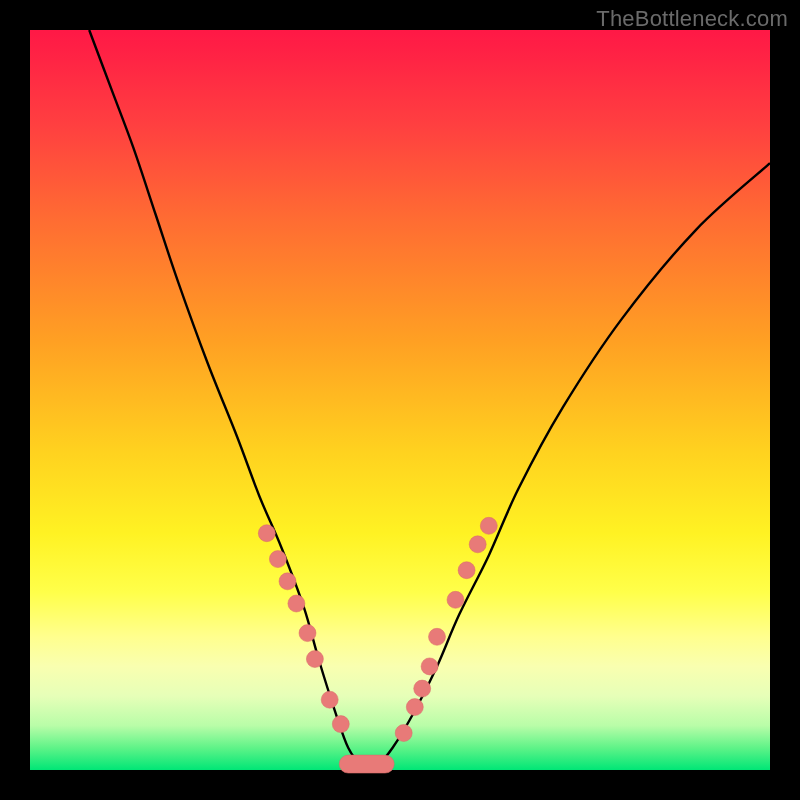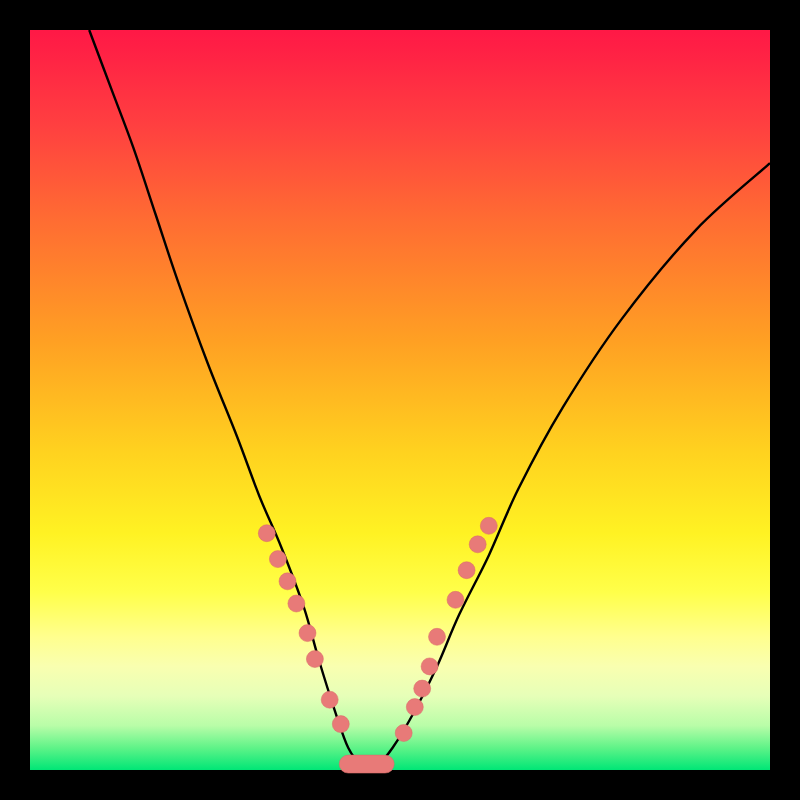--- a/index.html
+++ b/index.html
@@ -56,20 +56,21 @@
     top: 0;
     width: 740px;
     height: 740px;
     overflow: visible;
   }
 </style>
 </head>
 <body>
 
 <div class="frame">
+  <div class="watermark">TheBottleneck.com</div>
 
   <div class="plot">
     <svg class="curve" viewBox="0 0 740 740">
       <g id="curve-group">
           <path d="M 59.2,0 C 62.900000000000006,9.866666666666655 74,39.4666666666666 81.4,59.19999999999993 C 88.80000000000001,78.93333333333327 96.2,97.4333333333333 103.60000000000001,118.39999999999998 C 111.00000000000001,139.36666666666665 118.4,162.8 125.80000000000001,185 C 133.20000000000002,207.2 139.36666666666667,226.9333333333333 148,251.59999999999997 C 156.63333333333333,276.26666666666665 167.73333333333332,307.0999999999999 177.6,332.99999999999994 C 187.46666666666667,358.9 198.5666666666667,384.8 207.20000000000002,407 C 215.83333333333334,429.2 222,447.7 229.4,466.2 C 236.8,484.7 244.20000000000002,499.5 251.60000000000002,518 C 259,536.5 267.6333333333333,558.7 273.8,577.2 C 279.9666666666667,595.7 283.42,611.7333333333333 288.6,629 C 293.78000000000003,646.2666666666667 299.9466666666667,666 304.88000000000005,680.8 C 309.8133333333334,695.5999999999999 313.76,708.92 318.2,717.8 C 322.64,726.68 326.58666666666664,731.3666666666667 331.52,734.08 C 336.4533333333333,736.7933333333334 342.61999999999995,736.7933333333334 347.79999999999995,734.08 C 352.97999999999996,731.3666666666667 356.4333333333333,726.68 362.59999999999997,717.8 C 368.76666666666665,708.92 377.4,694.3666666666666 384.8,680.8 C 392.20000000000005,667.2333333333333 399.6000000000001,652.4333333333333 407.00000000000006,636.4 C 414.40000000000003,620.3666666666667 420.56666666666666,603.1 429.2,584.6 C 437.8333333333333,566.1 448.93333333333334,546.3666666666667 458.8,525.4 C 468.6666666666667,504.4333333333333 476.0666666666667,483.4666666666667 488.40000000000003,458.8 C 500.73333333333335,434.1333333333333 515.5333333333333,405.7666666666667 532.8,377.40000000000003 C 550.0666666666666,349.03333333333336 569.8,318.20000000000005 592,288.6 C 614.2,259 641.3333333333334,225.70000000000007 666,199.80000000000007 C 690.6666666666666,173.90000000000006 727.6666666666666,144.30000000000004 740,133.20000000000005" fill="none" stroke="#000000" stroke-width="2.4"></path>
         </g>
       <g id="marker-group">
           <circle cx="236.8" cy="503.2" r="8.5" fill="#e87a78" stroke="#d96a66" stroke-width="0.5"></circle>
           <circle cx="247.9" cy="529.1" r="8.5" fill="#e87a78" stroke="#d96a66" stroke-width="0.5"></circle>
           <circle cx="257.52" cy="551.3" r="8.5" fill="#e87a78" stroke="#d96a66" stroke-width="0.5"></circle>

